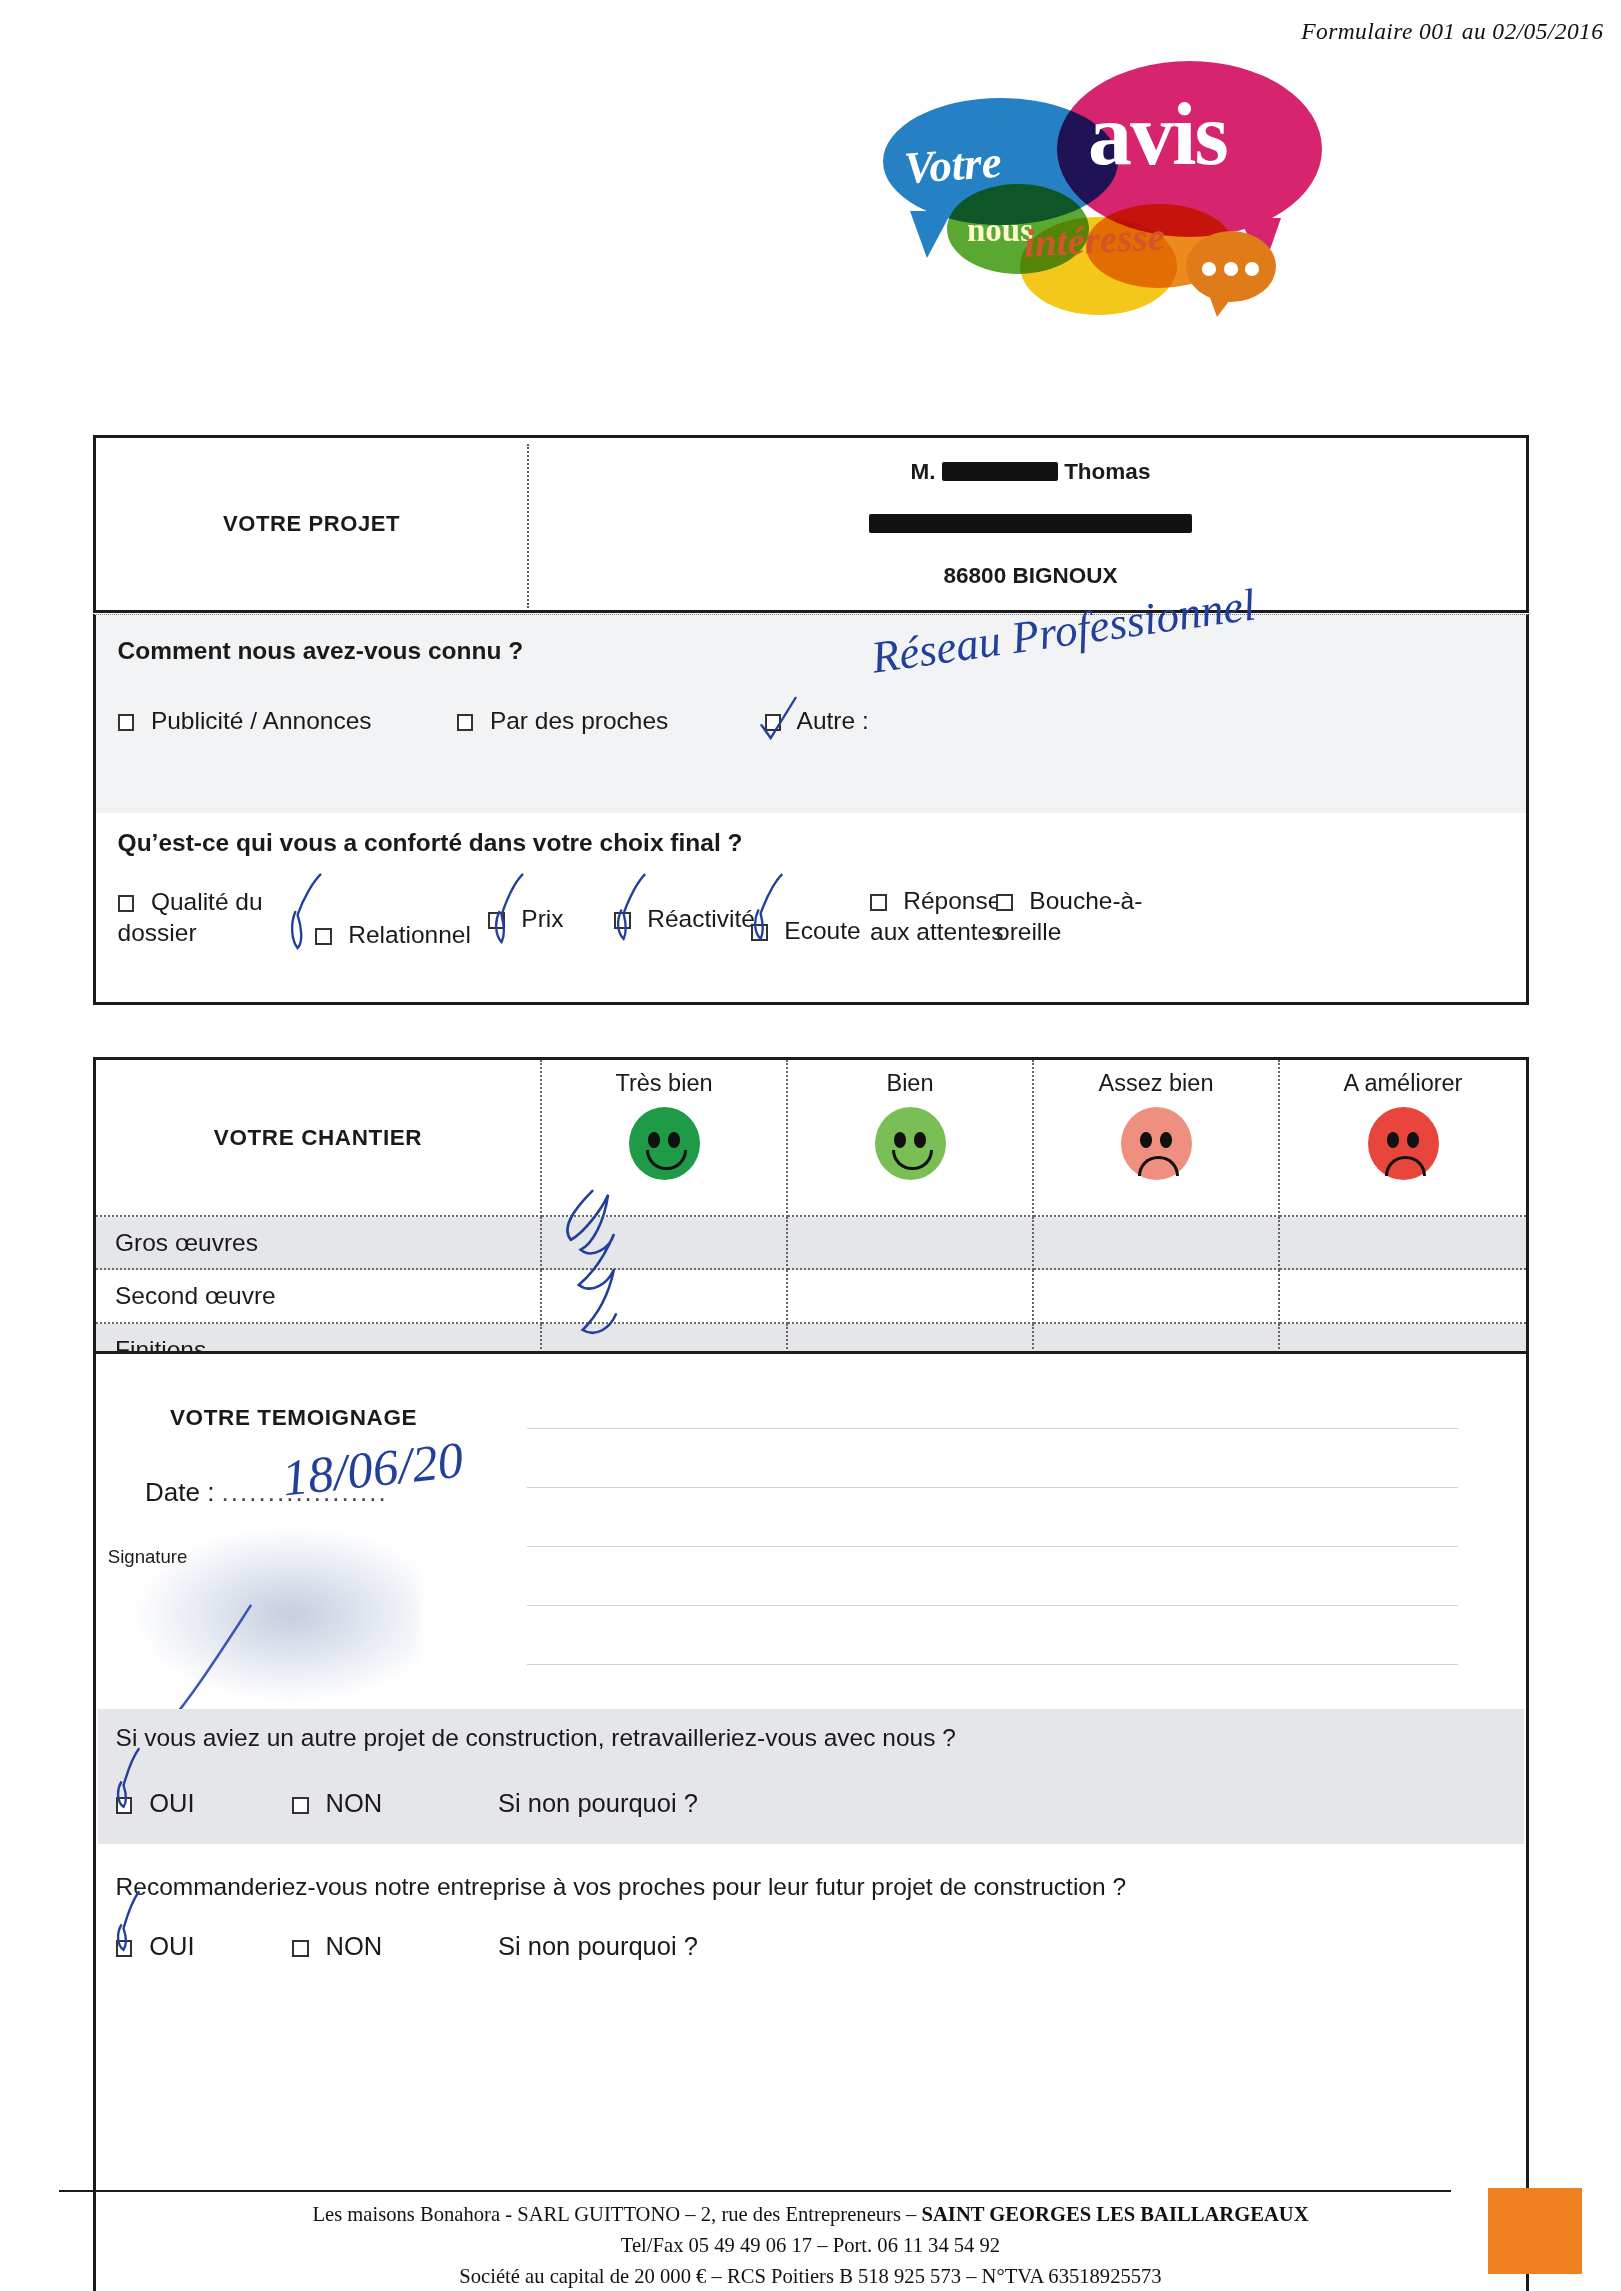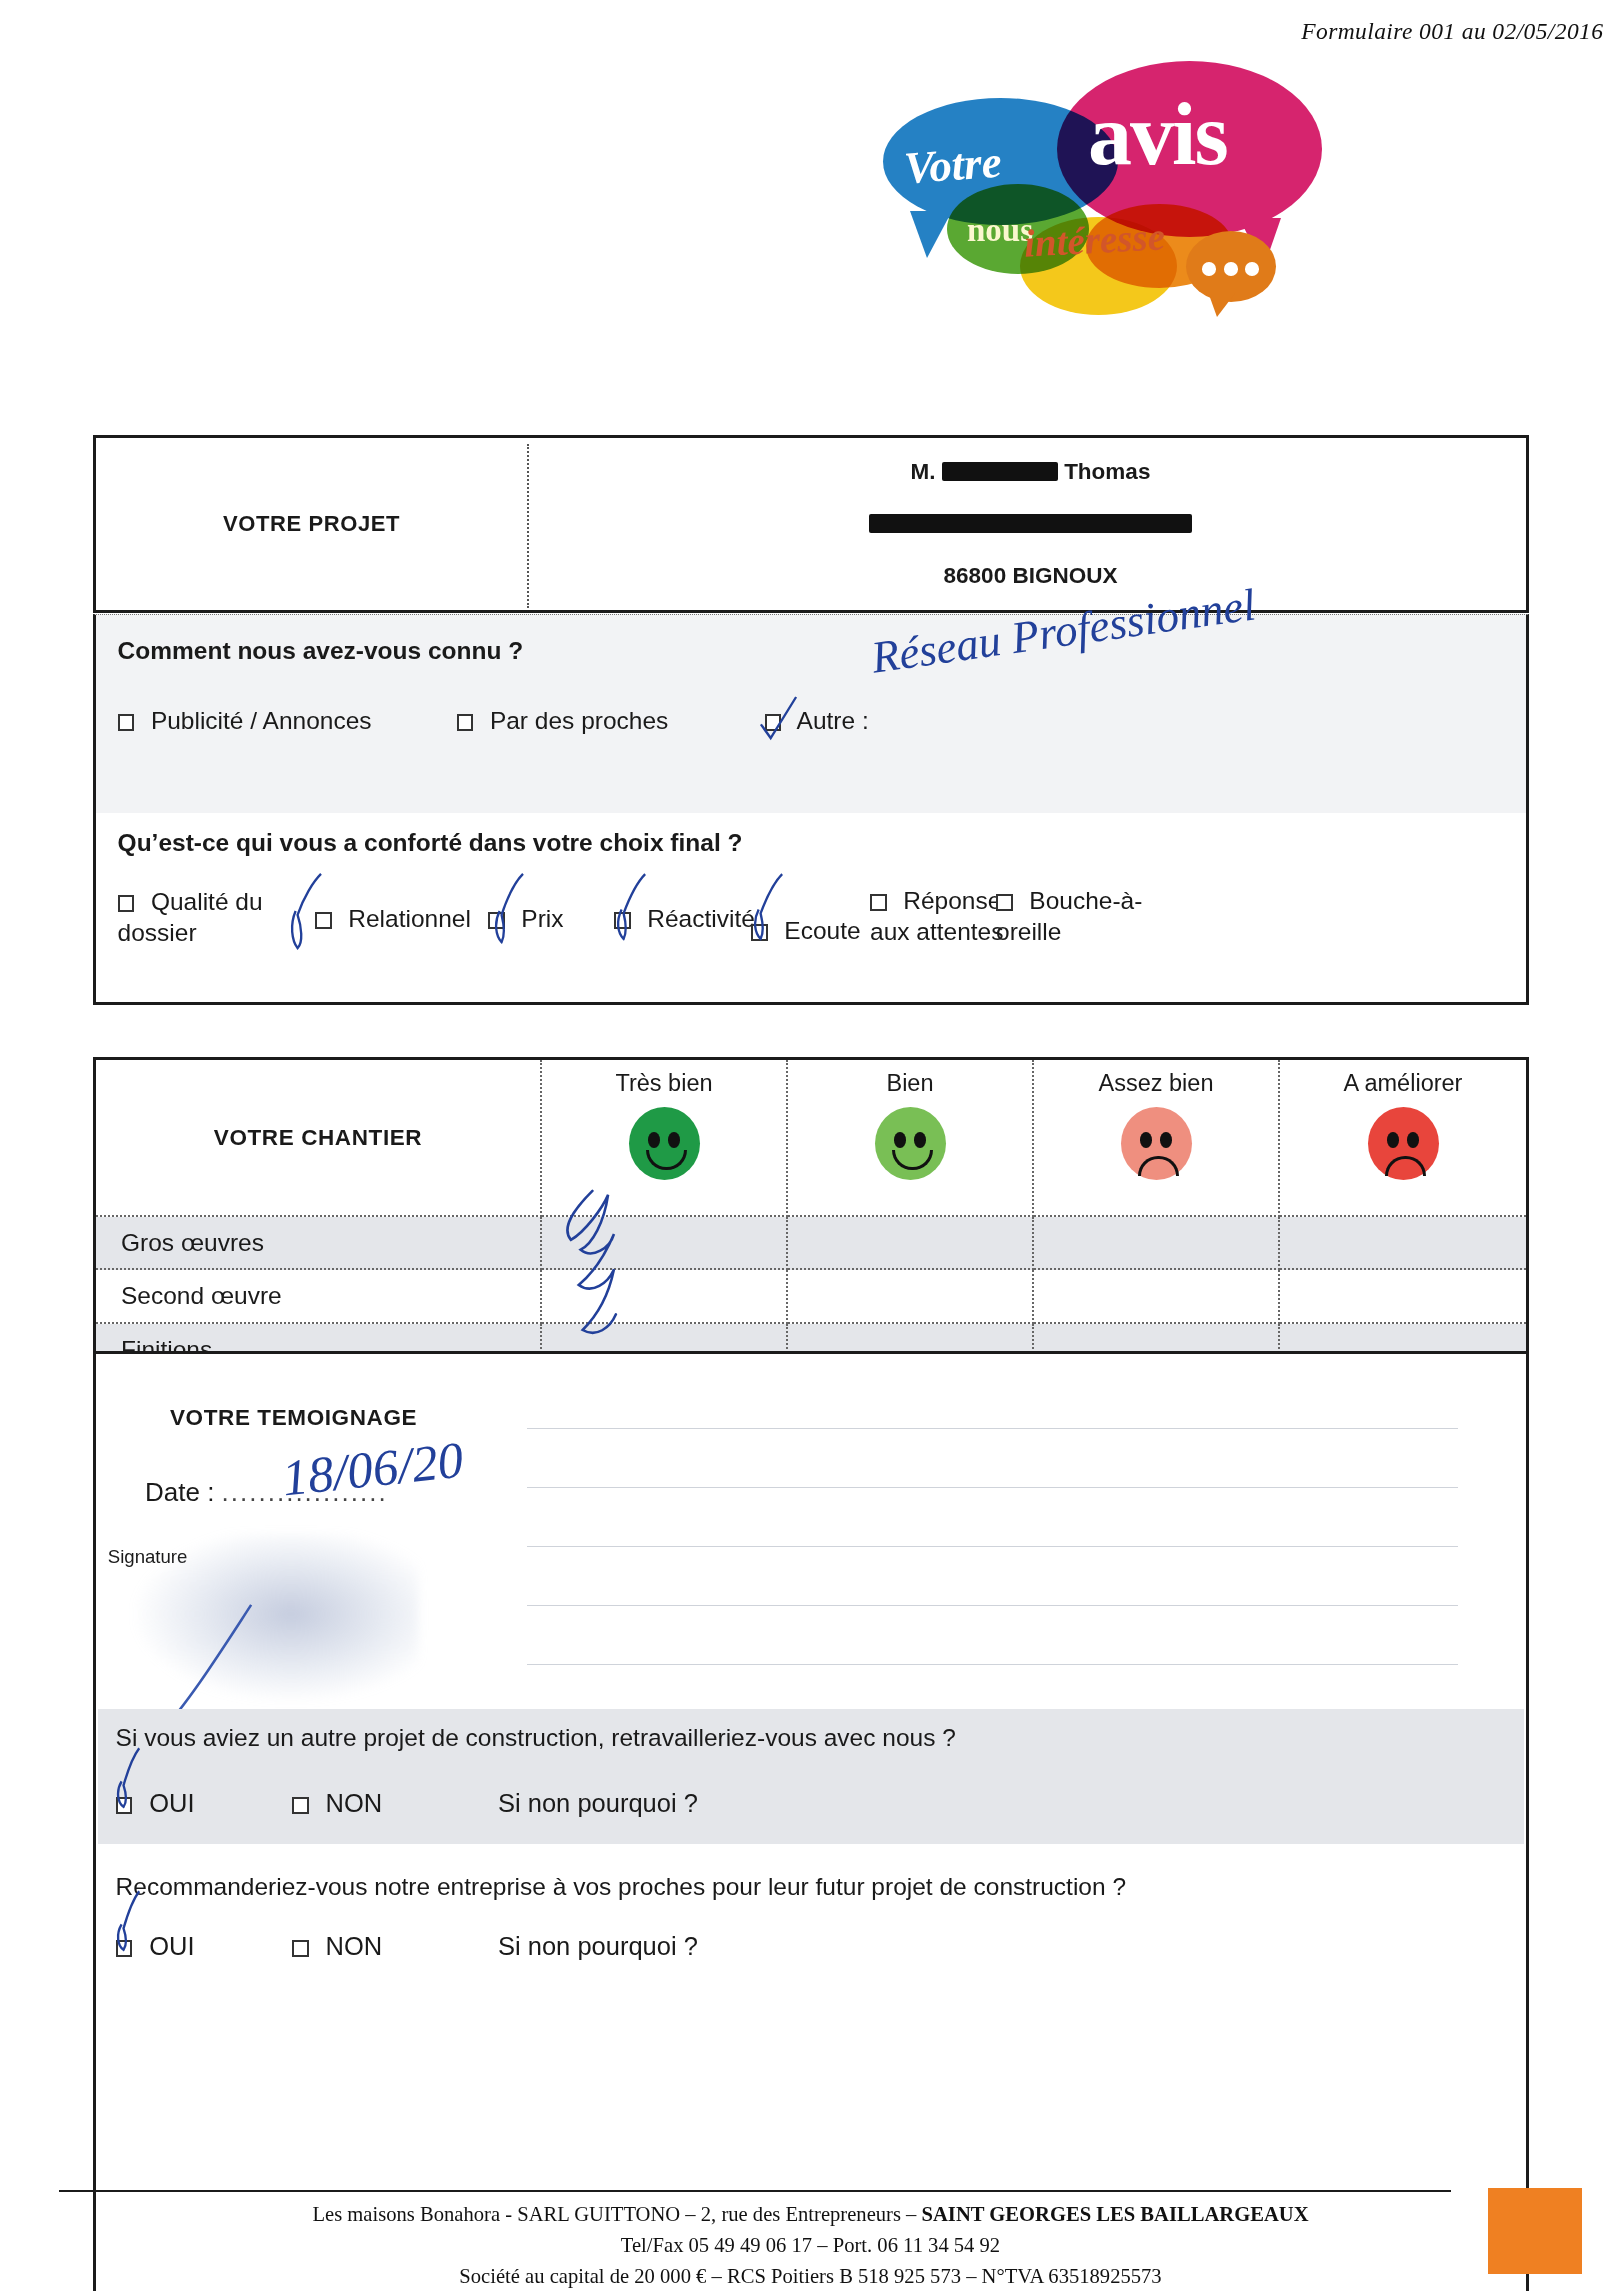--- a/index.html
+++ b/index.html
@@ -190,21 +190,21 @@
   .face .eye {
     position: absolute; width: 11.8px; height: 15.7px; border-radius: 50%;
     background: #111; top: 25.5px;
   }
   .face .eye.l { left: 19.6px; } .face .eye.r { right: 19.6px; }
   .mouth { position: absolute; left: 17.6px; top: 43px; width: 35px; height: 17.6px;
            border: 3.9px solid #111; border-top: none;
            border-radius: 0 0 35px 35px; }
   .mouth.sad { top: 49px; border: 3.9px solid #111; border-bottom: none;
                border-radius: 35px 35px 0 0; }
-  .row-label { display: flex; align-items: center; padding-left: 25px; font-size: 24.5px; }
+  .row-label { display: flex; align-items: center; padding-left: 19px; font-size: 24.5px; }
   .band { background: #e4e6ea; }
 
   #box-temoignage { left: 93px; top: 1351px; width: 1436px; height: 978px; }
   #temoignage-title {
     position: absolute; left: 74px; top: 51px; font-size: 22.5px; font-weight: bold;
     letter-spacing: 0.6px;
   }
   #date-row { position: absolute; left: 49px; top: 123px; font-size: 26px; }
   #date-dots { letter-spacing: 2px; color: #444; }
   #signature-label { position: absolute; left: 11.8px; top: 192px; font-size: 18.6px; }
@@ -314,21 +314,21 @@
 </div>
 
 <div class="panel" id="panel-conforte">
   <div id="q-conforte">Qu’est-ce qui vous a conforté dans votre choix final ?</div>
 
   <label class="opt wrap" style="left:21.6px; top:74px; width:147px;">
     <span class="cbx"></span>
     <span>Qualité du dossier</span>
   </label>
 
-  <label class="opt" style="left:188px; top:92px;padding-left:31px;">
+  <label class="opt" style="left:188px; top:108px;padding-left:31px;">
     <span class="cbx"></span>
     <span>Relationnel</span>
   </label>
 
   <label class="opt" style="left:392px; top:92px;">
     <span class="cbx"></span>
     <span>Prix</span>
   </label>
 
   <label class="opt" style="left:518px; top:92px;">

